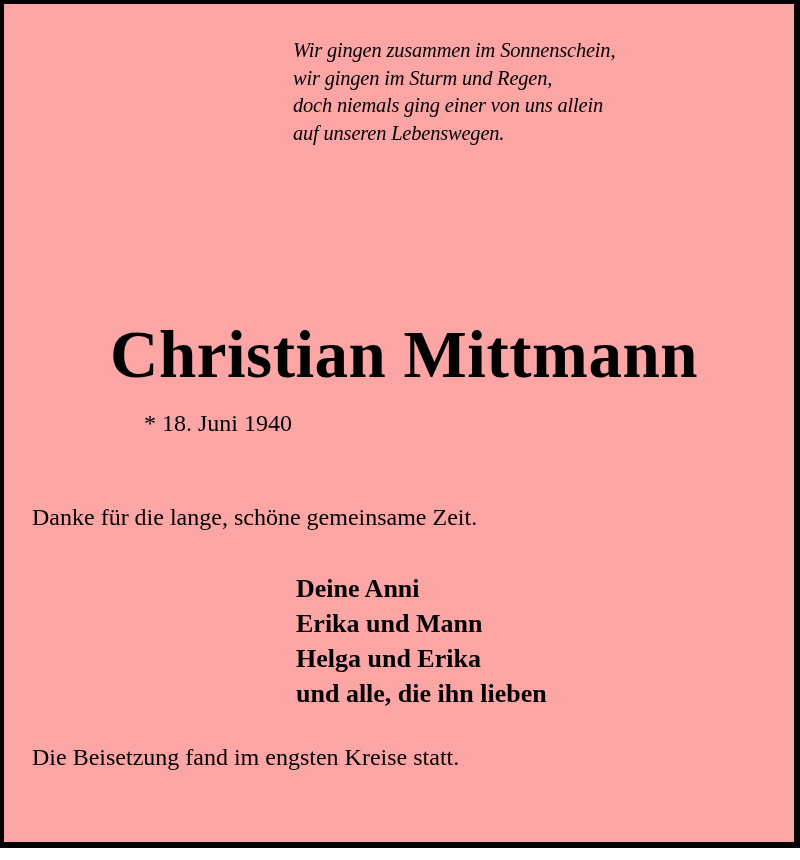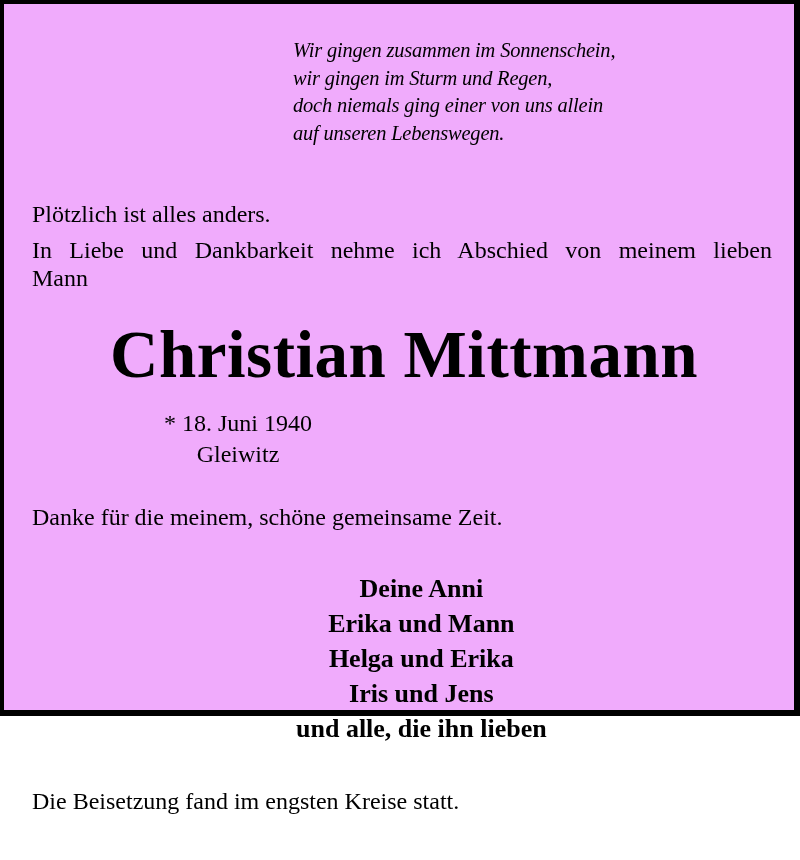--- a/index.html
+++ b/index.html
@@ -13,27 +13,27 @@
       position: relative;
       overflow: hidden;
       font-family: "Liberation Serif", "DejaVu Serif", serif;
       color: #000000;
     }
     .frame {
       position: absolute;
       left: 0;
       top: 0;
       width: 800px;
-      height: 716px;
+      height: 848px;
       box-sizing: border-box;
       border-top: 4px solid #000;
       border-left: 4px solid #000;
       border-right: 6px solid #000;
       border-bottom: 6px solid #000;
-      background: #f0abfc;
+      background: #fca5a5;
     }
     .poem {
       position: absolute;
       left: 289px;
       top: 32px;
       font-style: italic;
       font-size: 22px;
       line-height: 27.5px;
       letter-spacing: -0.2px;
       transform: scaleX(0.93);
@@ -81,21 +81,21 @@
 
     .life-col {
       position: absolute;
       top: 404px;
       width: 260px;
       text-align: center;
       font-size: 24px;
       line-height: 31px;
       white-space: nowrap;
     }
-    .life-birth { left: 104px; }
+    .life-birth { left: 84px; }
     .life-death { left: 438px; }
     .life-col span { display: block; }
 
     .thanks {
       position: absolute;
       left: 28px;
       top: 498px;
       font-size: 24px;
       line-height: 30px;
       white-space: nowrap;
@@ -103,62 +103,55 @@
 
     .signatures {
       position: absolute;
       left: 292px;
       top: 567px;
       font-weight: bold;
       font-size: 26px;
       line-height: 35px;
       white-space: nowrap;
     }
-    .signatures span { display: block; text-align: center; }
+    .signatures span { display: block; }
 
     .funeral-note {
       position: absolute;
       left: 28px;
-      top: 782px;
+      top: 738px;
       font-size: 24px;
       line-height: 30px;
       white-space: nowrap;
     }
   </style>
 </head>
 <body>
 
 <div class="frame">
 
   <div class="poem">
     <span class="poem-line">Wir gingen zusammen im Sonnenschein,</span>
     <span class="poem-line">wir gingen im Sturm und Regen,</span>
     <span class="poem-line">doch niemals ging einer von uns allein</span>
     <span class="poem-line">auf unseren Lebenswegen.</span>
   </div>
 
-  <div class="intro">
-    <span class="intro-line">Plötzlich ist alles anders.</span>
-    <span class="intro-justified">In Liebe und Dankbarkeit nehme ich Abschied von meinem lieben</span>
-    <span class="intro-line-2">Mann</span>
-  </div>
 
   <div class="name">Christian Mittmann</div>
 
   <div class="life-col life-birth">
     <span>* 18. Juni 1940</span>
-    <span>Gleiwitz</span>
   </div>
 
 
-  <div class="thanks">Danke für die meinem, schöne gemeinsame Zeit.</div>
+  <div class="thanks">Danke für die lange, schöne gemeinsame Zeit.</div>
 
   <div class="signatures">
     <span>Deine Anni</span>
     <span>Erika und Mann</span>
     <span>Helga und Erika</span>
-    <span>Iris und Jens</span>
     <span>und alle, die ihn lieben</span>
   </div>
 
   <div class="funeral-note">Die Beisetzung fand im engsten Kreise statt.</div>
 
 </div>
 
 </body></html>

